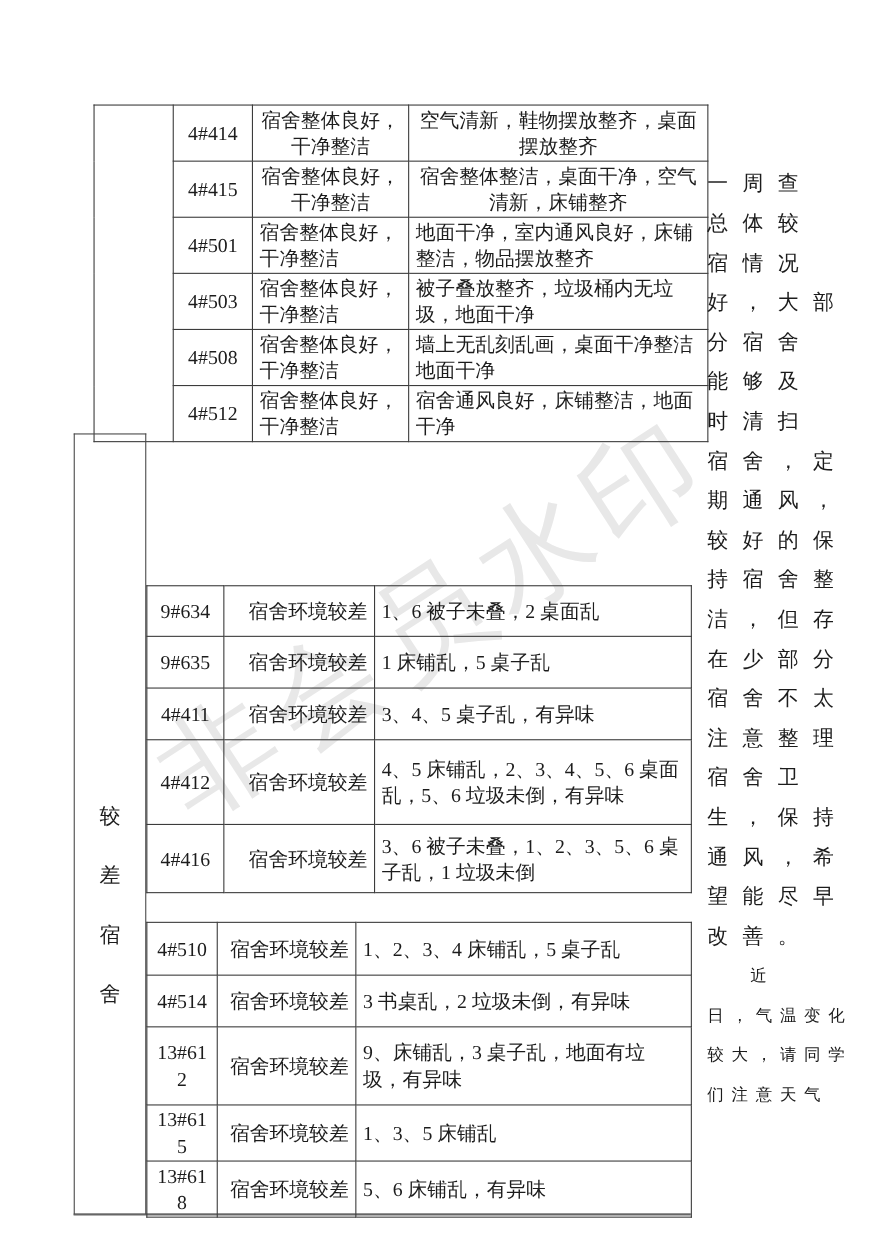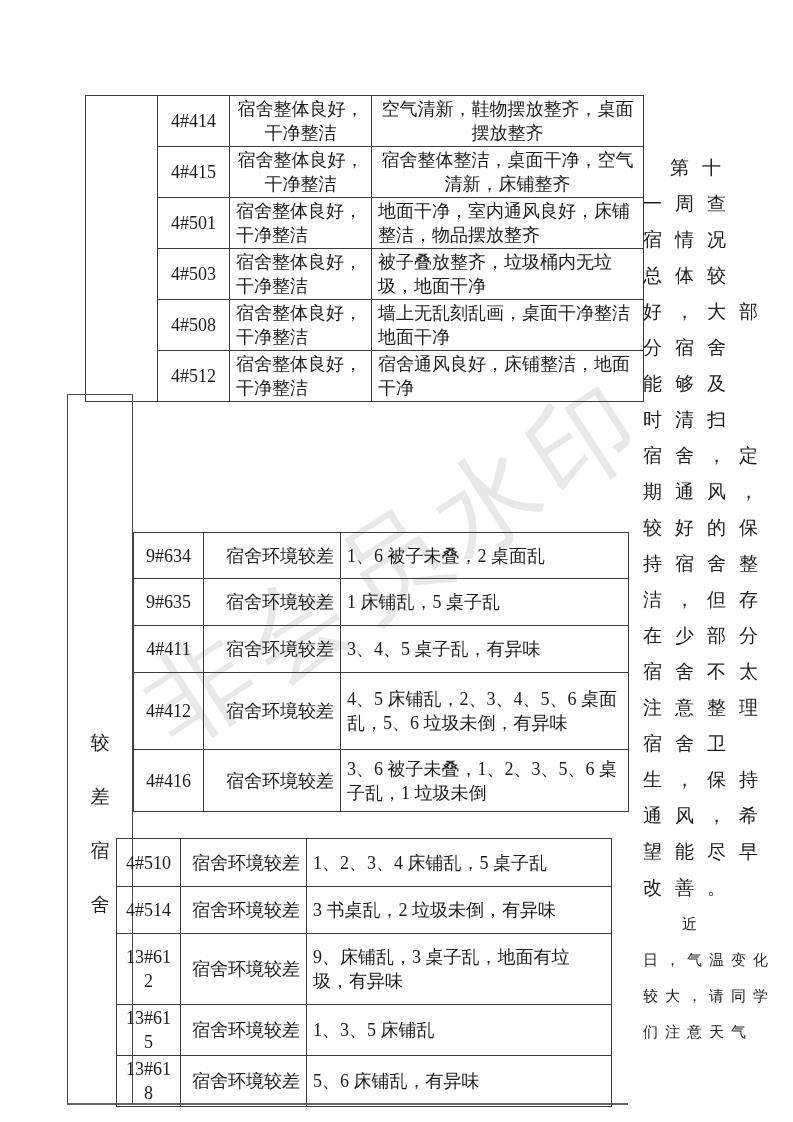--- a/index.html
+++ b/index.html
@@ -13,21 +13,21 @@
                padding:1px 6px;overflow:hidden;background:transparent;}
   td.room{text-align:center;padding:1px 2px;word-break:break-all;}
   td.status{text-align:left;}
   td.status.ctr{text-align:center;}
   td.detail{text-align:left;}
   td.detail.ctr{text-align:center;}
   td.ctrstat{text-align:right;margin-left:36px;}
   td.gutter{border:1px solid #3c3c3c;}
   #tbl-good{left:85px;top:95px;width:558px;}
   #tbl-poor-a{left:133px;top:532px;width:495px;}
-  #tbl-poor-b{left:116px;top:838px;width:495px;}
+  #tbl-poor-b{left:133px;top:838px;width:495px;}
   .label-cell{position:absolute;left:67px;top:394px;width:66px;height:711px;z-index:1;
               border:1px solid #4a4a4a;border-bottom:2px solid #666;box-sizing:border-box;
               display:flex;align-items:center;justify-content:center;}
   .label-inner{width:26px;font-size:19px;line-height:54px;word-break:break-all;text-align:center;
                transform:translateY(75px);}
   .content-bottom{position:absolute;left:133px;top:394px;width:495px;height:711px;z-index:0;
                   border-bottom:2px solid #666;box-sizing:border-box;}
   .side-note{position:absolute;left:643px;top:150px;width:150px;z-index:1;}
   .side-note .ln{font-size:19px;letter-spacing:13px;line-height:36px;white-space:nowrap;}
   .side-note .ln.indent1{padding-left:27px;}
@@ -153,24 +153,23 @@
     </tr>
     <tr style="height:51px">
       <td class="room">13#618</td>
       <td class="status ctrstat">宿舍环境较差</td>
       <td class="detail">5、6 床铺乱，有异味</td>
     </tr>
   </tbody>
     </table>
 
   <div class="side-note">
-    <div class="ln indent1">第十</div>
     <div class="ln">一周查</div>
+    <div class="ln">总体较</div>
     <div class="ln">宿情况</div>
-    <div class="ln">总体较</div>
     <div class="ln">好，大部</div>
     <div class="ln">分宿舍</div>
     <div class="ln">能够及</div>
     <div class="ln">时清扫</div>
     <div class="ln">宿舍，定</div>
     <div class="ln">期通风，</div>
     <div class="ln">较好的保</div>
     <div class="ln">持宿舍整</div>
     <div class="ln">洁，但存</div>
     <div class="ln">在少部分</div>

